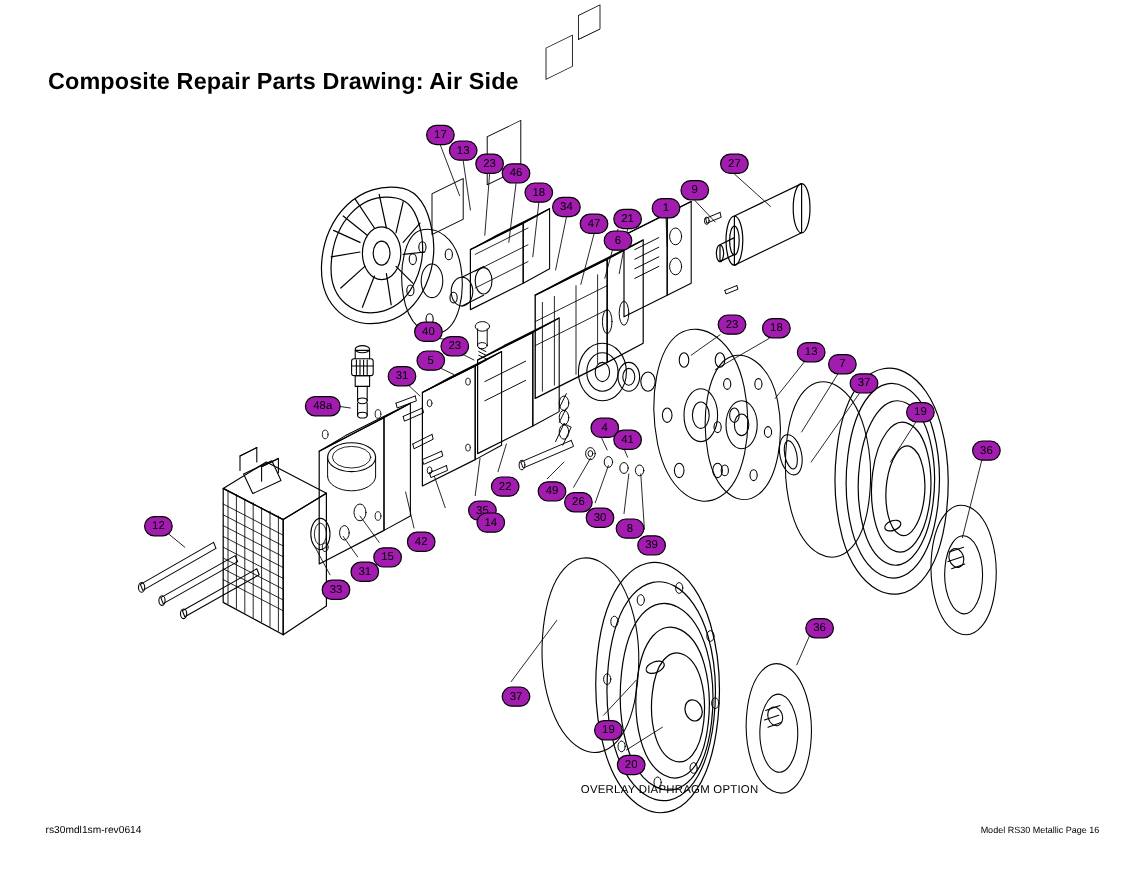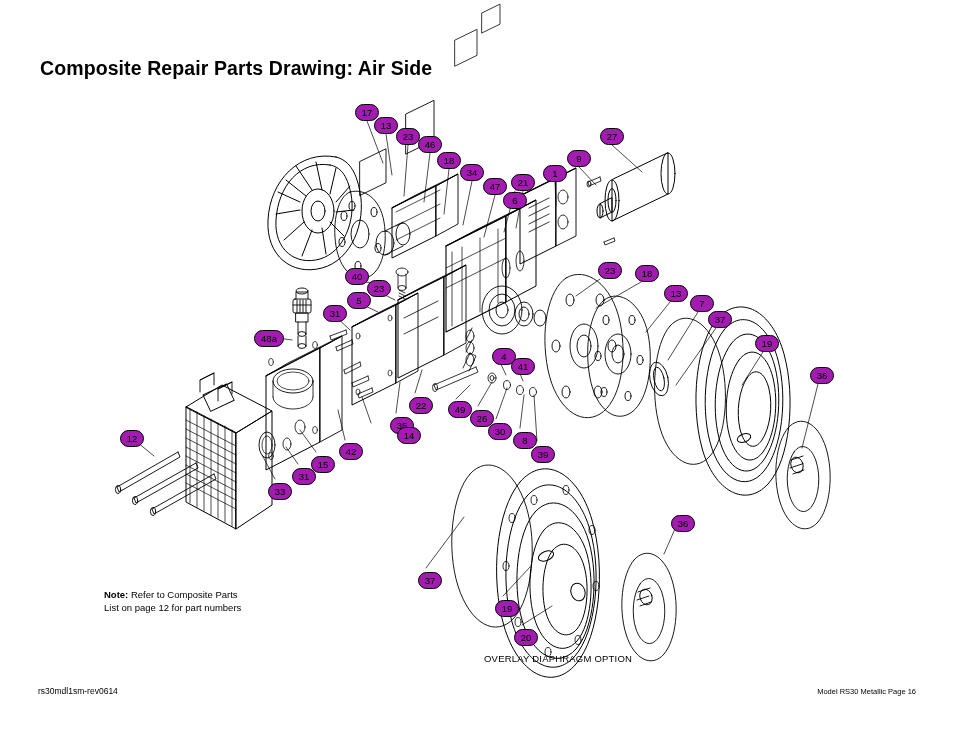--- a/index.html
+++ b/index.html
@@ -81,24 +81,20 @@
   }
   svg { display:block; }
 </style>
 </head>
 <body>
 
 <div class="page">
 
   <div class="title">Composite Repair Parts Drawing: Air Side</div>
 
-  <div class="note">
-    <b>Note:</b><span> Refer to Composite Parts</span><br>
-    <span>List on page 12 for part numbers</span>
-  </div>
 
   <div class="overlay-caption">OVERLAY DIAPHRAGM OPTION</div>
 
   <div class="footer-left">rs30mdl1sm-rev0614</div>
   <div class="footer-right">Model RS30 Metallic Page 16</div>
 
   <svg class="diagram" viewBox="0 0 954 738" xmlns="http://www.w3.org/2000/svg">
     <g fill="none" stroke="#000" stroke-width="0.8" stroke-linejoin="round" stroke-linecap="round">
 
       <g stroke-width="0.7">

